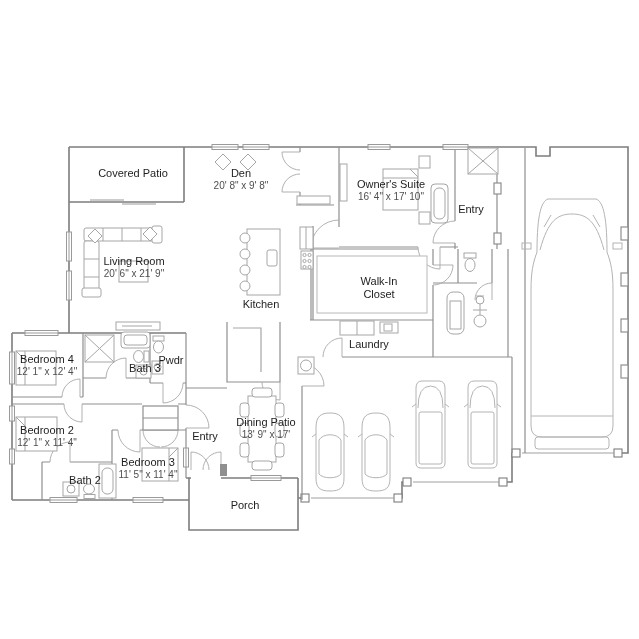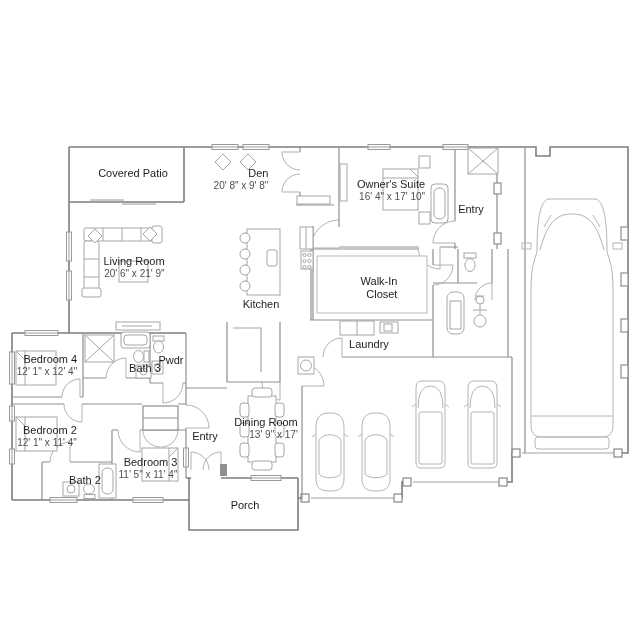--- a/index.html
+++ b/index.html
@@ -4,21 +4,21 @@
 <style>
   html,body{margin:0;padding:0;background:#ffffff;}
   .stage{
     position:relative;width:639px;height:639px;background:#ffffff;overflow:hidden;
     font-family:"Liberation Sans", sans-serif;
   }
   .plan-svg{position:absolute;left:0;top:0;width:639px;height:639px;}
   .labels{position:absolute;left:0;top:0;width:639px;height:639px;pointer-events:none;}
   .lbl{
     position:absolute;transform:translate(-50%,-50%);
-    text-align:right;white-space:nowrap;line-height:1.2;
+    text-align:center;white-space:nowrap;line-height:1.2;
   }
   .lbl .nm{display:block;font-size:11px;color:#1d1d1d;}
   .lbl .dims{display:block;font-size:10px;color:#4f4f4f;}
 </style>
 </head>
 <body>
 
 <div class="stage">
 
 <svg class="plan-svg" viewBox="0 0 639 639">
@@ -353,21 +353,21 @@
     <span class="nm">Bedroom 3</span>
     <span class="dims">11' 5" x 11' 4"</span>
   </div>
   <div class="lbl" style="left:85px;top:481px">
     <span class="nm">Bath 2</span>
   </div>
   <div class="lbl" style="left:205px;top:437px">
     <span class="nm">Entry</span>
   </div>
   <div class="lbl" style="left:266px;top:429px">
-    <span class="nm">Dining Room</span>
+    <span class="nm">Dining Patio</span>
     <span class="dims">13' 9" x 17'</span>
   </div>
   <div class="lbl" style="left:245px;top:506px">
     <span class="nm">Porch</span>
   </div>
 </div>
 
 </div>
 
 </body></html>

